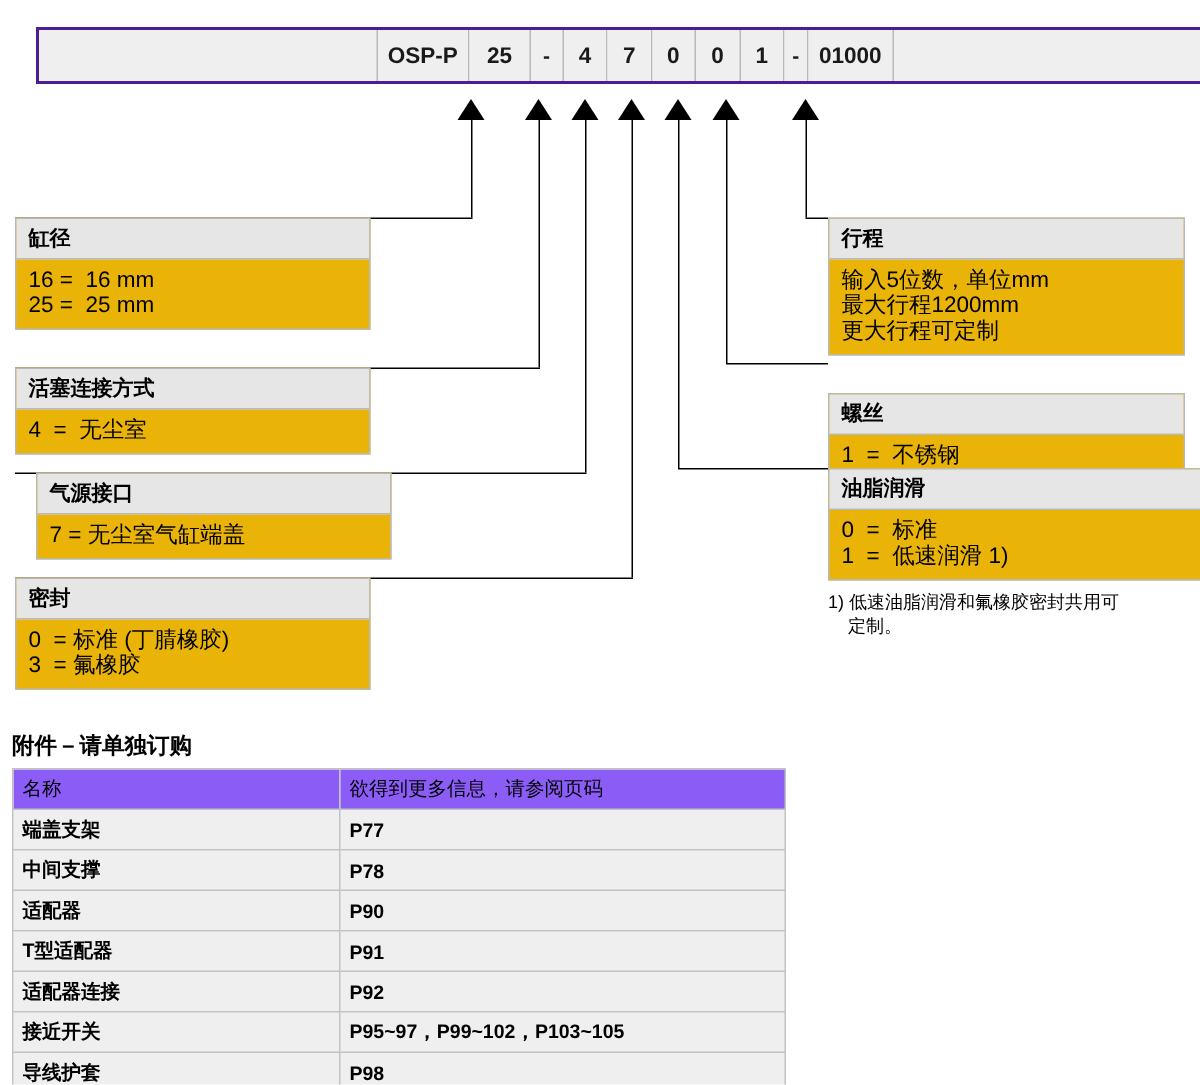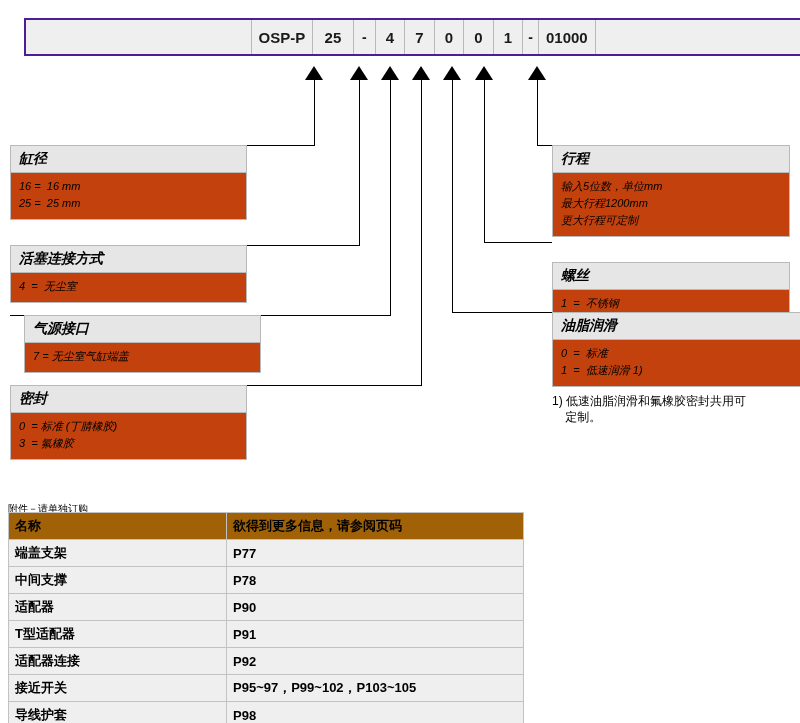--- a/index.html
+++ b/index.html
@@ -66,71 +66,70 @@
     position: absolute;
     height: 1px;
     background: #000000;
   }
 
   
   .box {
     position: absolute;
     box-sizing: border-box;
     border: 1px solid #b9b9b9;
-    background: #c2410c;
-    font-style: italic;
+    background: #eab308;
   }
   .box-title {
     background: #e6e6e6;
     border-bottom: 1px solid #b9b9b9;
     font-size: 14px;
     font-weight: bold;
     padding: 4px 8px 4px 8px;
     color: #000;
   }
   .box-body {
     padding: 5px 8px 7px 8px;
-    font-size: 11px;
+    font-size: 15px;
     line-height: 17px;
   }
   .box-body .row { white-space: pre; }
 
   .footnote {
     position: absolute;
     font-size: 12px;
     line-height: 16px;
     white-space: pre;
   }
 
   
   .acc-title {
     position: absolute;
     left: 8px;
-    top: 502px;
-    font-size: 10px;
-    font-weight: normal;
+    top: 488px;
+    font-size: 15px;
+    font-weight: bold;
   }
   table.acc {
     position: absolute;
     left: 8px;
     top: 512px;
     border-collapse: collapse;
     width: 516px;
     font-size: 13px;
   }
   table.acc td {
     border: 1px solid #c2c2c2;
     padding: 4px 6px;
     height: 16px;
     background: #efefef;
     color: #000;
   }
   table.acc td.name { width: 205px; font-weight: bold; }
   table.acc td.val { font-weight: bold; }
-  table.acc tr.head td { font-weight: bold; background: #a16207; }
+  table.acc tr.head td { font-weight: normal; background: #8b5cf6; }
 </style>
 </head>
 <body>
 
 <div class="code-bar">
   <div class="code-cell blank" style="width:230px"></div>
   <div class="code-cell" style="width:62px">OSP-P</div>
   <div class="code-cell" style="width:42px">25</div>
   <div class="code-cell sep" style="width:22px">-</div>
   <div class="code-cell" style="width:30px">4</div>

